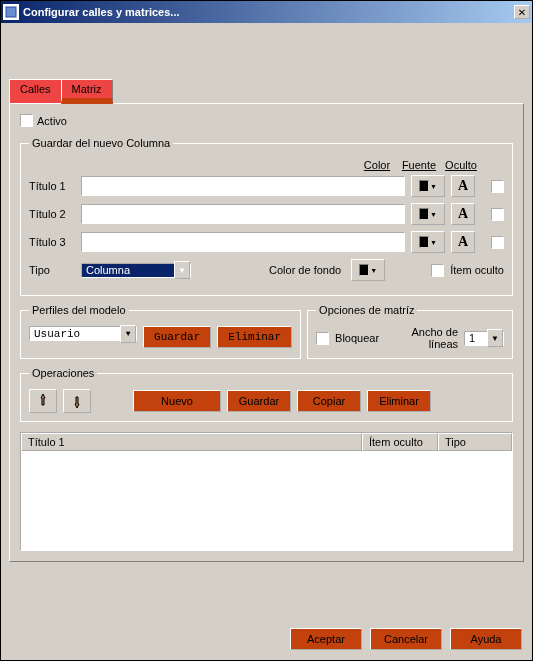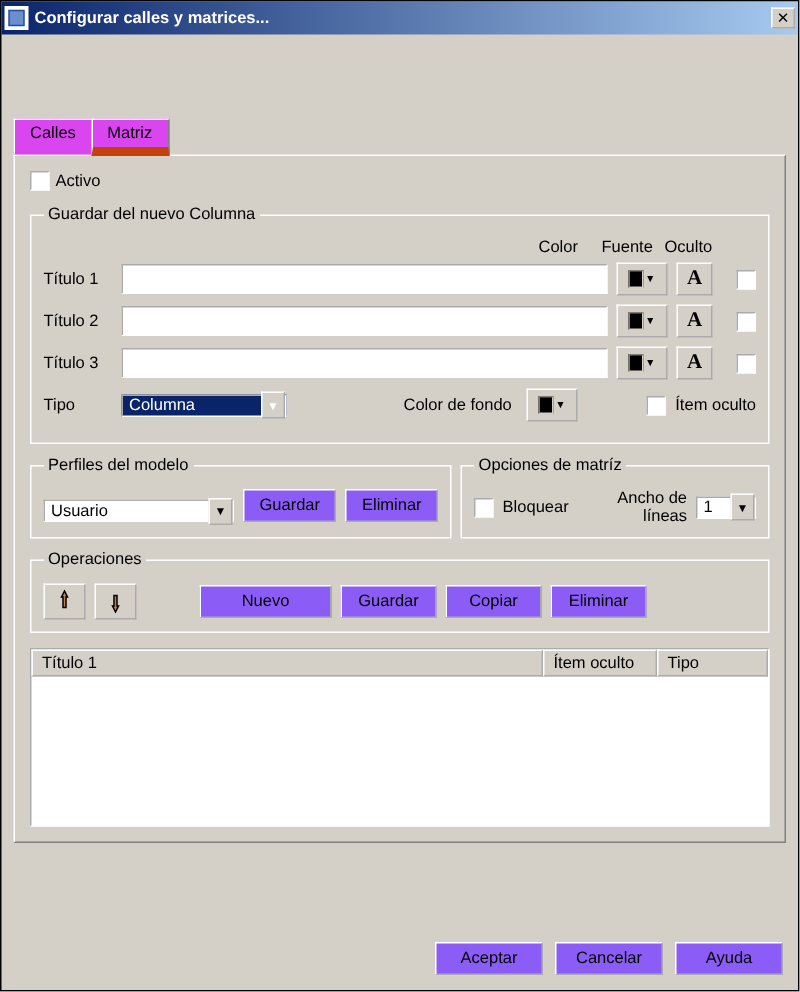--- a/index.html
+++ b/index.html
@@ -57,21 +57,21 @@
   display: flex;
   flex-direction: column;
 }
 .tabs {
   display: flex;
   position: relative;
   z-index: 2;
 }
 .tab {
   padding: 3px 10px;
-  background: #d946ef;
+  background: #ef4444;
   border: 1px solid #808080;
   border-bottom: none;
   border-top: 1px solid #fff;
   border-left: 1px solid #fff;
   margin-right: -1px;
   cursor: pointer;
   position: relative;
 }
 .tab.active {
   border-bottom: 6px solid #c2410c;
@@ -131,21 +131,21 @@
   flex: 1;
   padding: 1px 3px;
   font-size: 11px;
 }
 .header-labels {
   display: flex;
   gap: 6px;
   margin-bottom: 4px;
   margin-left: 330px;
 }
-.hdr { width: 36px; text-align: left; font-size: 11px; }
+.hdr { width: 36px; text-align: center; font-size: 11px; text-decoration: underline; }
 .color-btn {
   width: 34px;
   height: 22px;
   border: 1px outset #fff;
   background: #d4d0c8;
   display: flex;
   align-items: center;
   justify-content: center;
   gap: 1px;
   cursor: pointer;
@@ -199,21 +199,21 @@
   font-size: 8px;
 }
 .row2 {
   display: flex;
   gap: 6px;
 }
 .btn {
   height: 22px;
   padding: 0 10px;
   border: 1px outset #fff;
-  background: #8b5cf6;
+  background: #c2410c;
   cursor: pointer;
   font-size: 11px;
   display: inline-flex;
   align-items: center;
   justify-content: center;
 }
 .icon-btn {
   width: 28px;
   height: 24px;
   border: 1px outset #fff;
@@ -244,21 +244,21 @@
 .col1 { flex: 1; }
 .col2 { width: 76px; }
 .col3 { width: 74px; }
 .dialog-buttons {
   display: flex;
   justify-content: flex-end;
   gap: 8px;
   padding: 10px;
 }
 .dialog-buttons .btn { width: 72px; }
-.perfiles-row { display: flex; align-items: flex-end; gap: 6px; }
+.perfiles-row { display: flex; align-items: flex-start; gap: 6px; font-family: Liberation Mono, monospace; }
 .opciones-row { display: flex; align-items: center; gap: 6px; }
 </style>
 </head>
 <body>
 
 <div class="window">
   <div class="titlebar">
     <div class="titlebar-icon">
       <svg width="12" height="12" viewBox="0 0 12 12">
           <rect x="1" y="1" width="10" height="10" fill="#6a8fd0" stroke="#2a4a9a"></rect>

